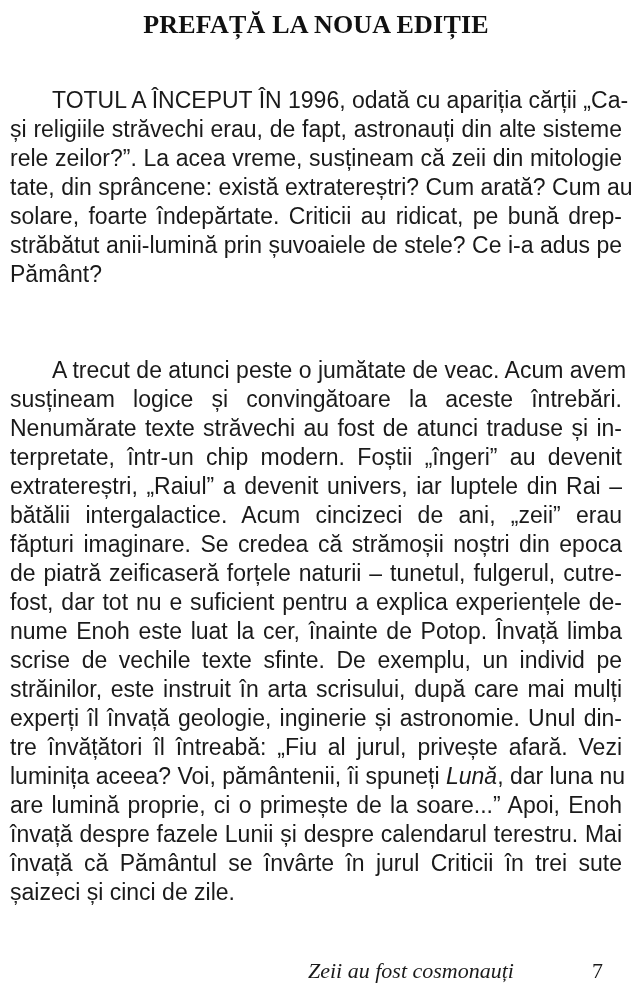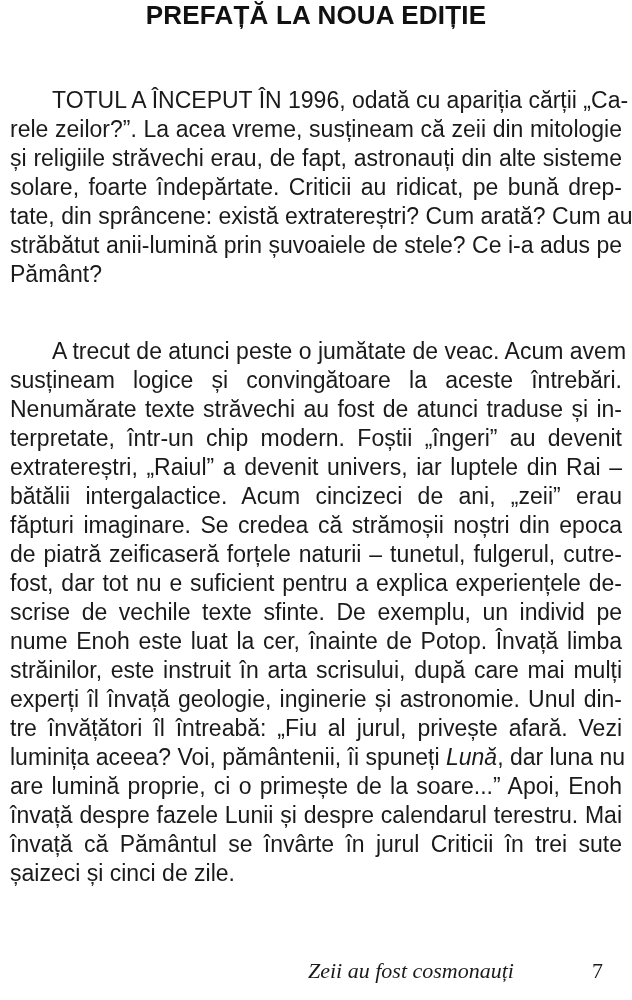--- a/index.html
+++ b/index.html
@@ -1,20 +1,20 @@
 <!DOCTYPE html>
 <html><head>
 <meta charset="utf-8">
 <style>
   html, body { margin: 0; padding: 0; background: #ffffff; }
   body { width: 632px; height: 1000px; position: relative; overflow: hidden; color: #1a1a1a; }
   .title {
-    position: absolute; left: 0; right: 0; top: 0;
+    position: absolute; left: 0; right: 0; top: 10px;
     text-align: center;
-    font-family: Liberation Sans, sans-serif;
+    font-family: Liberation Serif, serif;
     font-weight: bold; font-size: 26px; letter-spacing: 0.2px;
     color: #111;
   }
   .para {
     position: absolute; left: 10px; width: 612px;
     font-family: "Liberation Sans", sans-serif;
     font-size: 23px;
   }
   .line {
     height: 29px; line-height: 29px;
@@ -35,40 +35,40 @@
   }
 </style>
 </head>
 <body>
 
 <div>
   <div class="title">PREFAȚĂ LA NOUA EDIȚIE</div>
 
   <div class="para" style="top:86px;">
     <div class="line indent">TOTUL A ÎNCEPUT ÎN 1996, odată cu apariția cărții „Ca-</div>
+    <div class="line">și religiile străvechi erau, de fapt, astronauți din alte sisteme</div>
     <div class="line">rele zeilor?”. La acea vreme, susțineam că zeii din mitologie</div>
-    <div class="line">și religiile străvechi erau, de fapt, astronauți din alte sisteme</div>
+    <div class="line">tate, din sprâncene: există extratereștri? Cum arată? Cum au</div>
     <div class="line">solare, foarte îndepărtate. Criticii au ridicat, pe bună drep-</div>
-    <div class="line">tate, din sprâncene: există extratereștri? Cum arată? Cum au</div>
     <div class="line">străbătut anii-lumină prin șuvoaiele de stele? Ce i-a adus pe</div>
     <div class="line last">Pământ?</div>
   </div>
 
-  <div class="para" style="top:337px;">
+  <div class="para" style="top:356px;">
     <div class="line indent">A trecut de atunci peste o jumătate de veac. Acum avem</div>
     <div class="line">susțineam logice și convingătoare la aceste întrebări.</div>
     <div class="line">Nenumărate texte străvechi au fost de atunci traduse și in-</div>
     <div class="line">terpretate, într-un chip modern. Foștii „îngeri” au devenit</div>
     <div class="line">extratereștri, „Raiul” a devenit univers, iar luptele din Rai –</div>
     <div class="line">bătălii intergalactice. Acum cincizeci de ani, „zeii” erau</div>
     <div class="line">făpturi imaginare. Se credea că strămoșii noștri din epoca</div>
     <div class="line">de piatră zeificaseră forțele naturii – tunetul, fulgerul, cutre-</div>
     <div class="line">fost, dar tot nu e suficient pentru a explica experiențele de-</div>
+    <div class="line">nume Enoh este luat la cer, înainte de Potop. Învață limba</div>
     <div class="line">scrise de vechile texte sfinte. De exemplu, un individ pe</div>
-    <div class="line">nume Enoh este luat la cer, înainte de Potop. Învață limba</div>
     <div class="line">străinilor, este instruit în arta scrisului, după care mai mulți</div>
     <div class="line">experți îl învață geologie, inginerie și astronomie. Unul din-</div>
     <div class="line">tre învățători îl întreabă: „Fiu al jurul, privește afară. Vezi</div>
     <div class="line"><span>luminița aceea? Voi, pământenii, îi spuneți </span><em>Lună</em><span>, dar luna nu</span></div>
     <div class="line">are lumină proprie, ci o primește de la soare...” Apoi, Enoh</div>
     <div class="line">învață despre fazele Lunii și despre calendarul terestru. Mai</div>
     <div class="line">învață că Pământul se învârte în jurul Criticii în trei sute</div>
     <div class="line last">șaizeci și cinci de zile.</div>
   </div>
 

